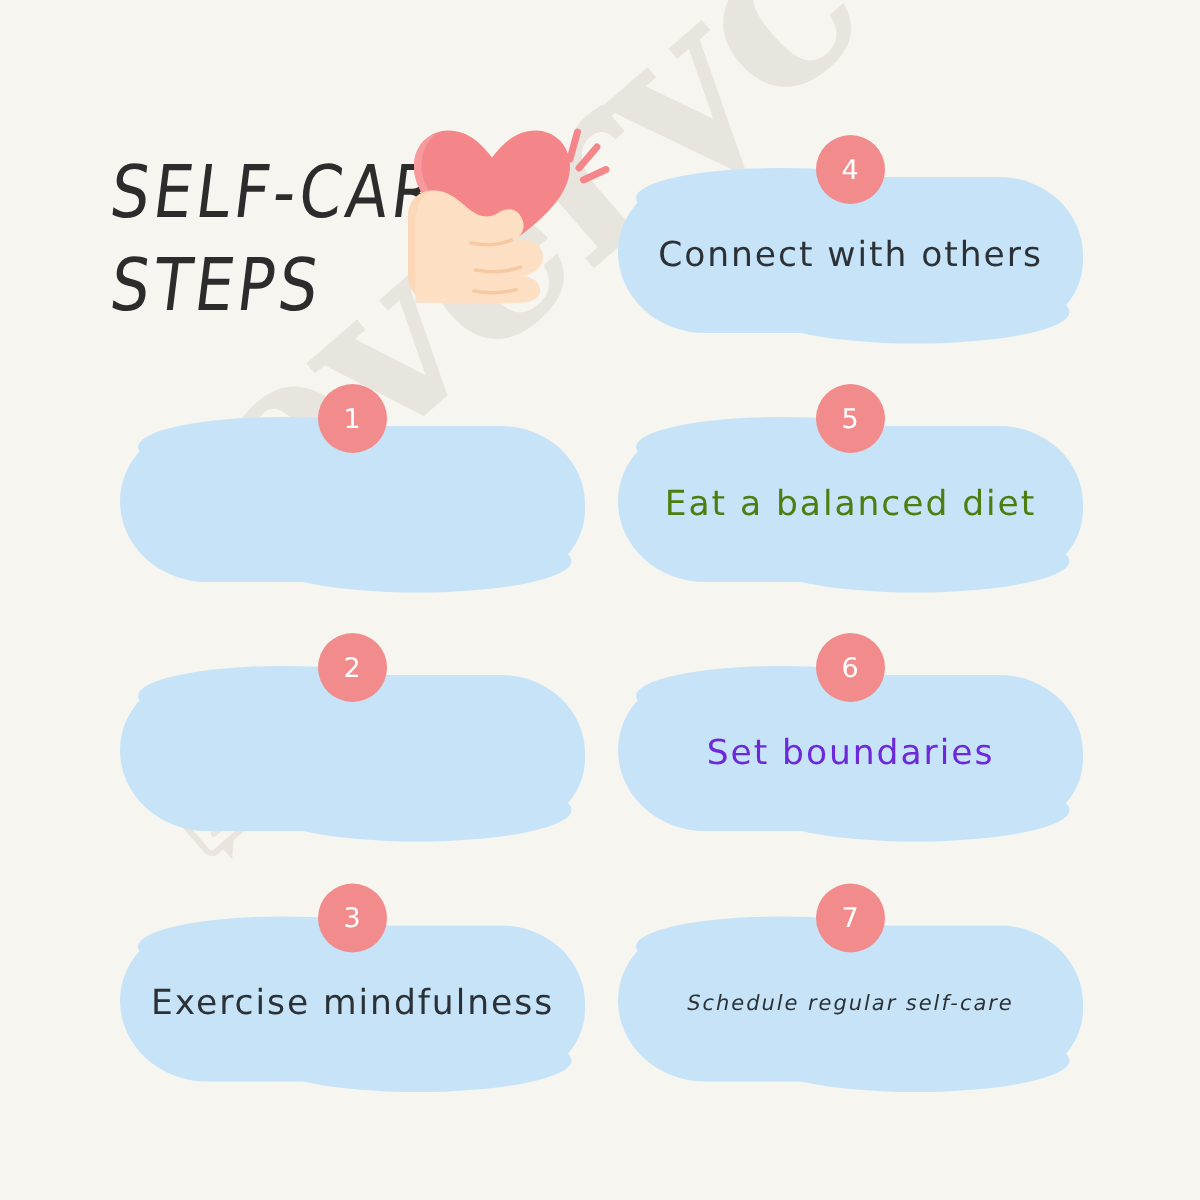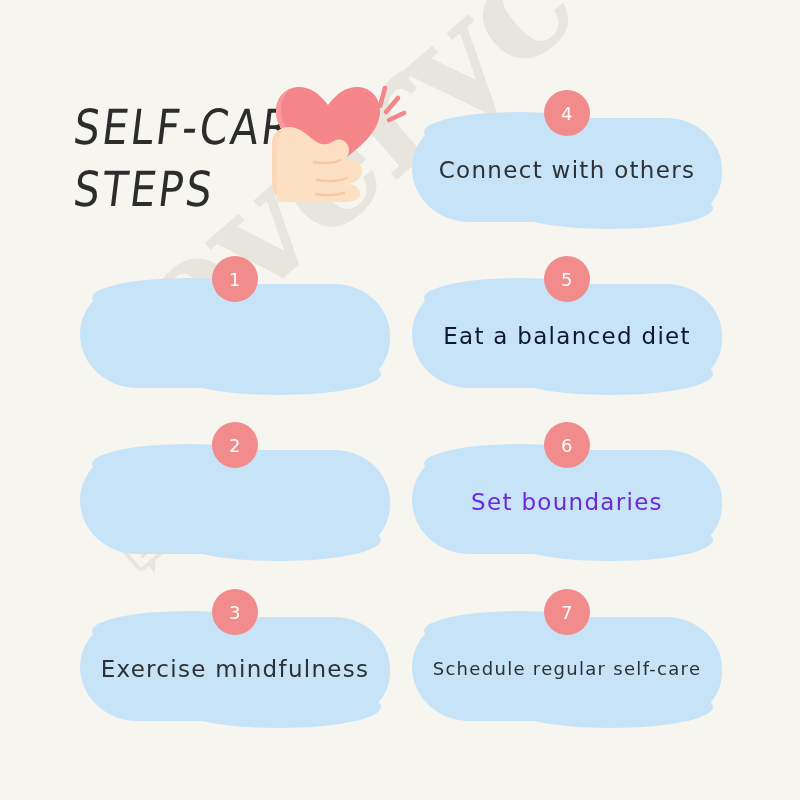--- a/index.html
+++ b/index.html
@@ -132,21 +132,21 @@
     font-family: "DejaVu Sans", sans-serif;
     font-size: 23px;
     font-weight: 400;
     letter-spacing: 1.3px;
     line-height: 1.34;
     color: #2c3136;
     padding: 0 14px;
     box-sizing: border-box;
     z-index: 2;
   }
-  .card-label.two-line { font-size: 18px; }
+  .card-label.two-line { font-size: 14px; font-style: italic; }
 
   .badge {
     position: absolute;
     top: 0;
     left: 50%;
     transform: translateX(-50%);
     width: 46px;
     height: 46px;
     border-radius: 50%;
     background: #f28b8b;
@@ -229,21 +229,21 @@
 
   <div class="card" style="left:412px; top:90px; width:310px; height:132px;">
     <div class="blob" style="background: rgb(198, 227, 248);"></div>
     <div class="badge" style="background: rgb(242, 139, 139);">4</div>
     <div class="card-label" style="color: rgb(44, 49, 54);">Connect with others</div>
   </div>
 
   <div class="card" style="left:412px; top:256px; width:310px; height:132px;">
     <div class="blob" style="background: rgb(198, 227, 248);"></div>
     <div class="badge" style="background: rgb(242, 139, 139);">5</div>
-    <div class="card-label" style="color: #0f172a;">Eat a balanced diet</div>
+    <div class="card-label" style="color: #4d7c0f;">Eat a balanced diet</div>
   </div>
 
   <div class="card" style="left:412px; top:422px; width:310px; height:132px;">
     <div class="blob" style="background: rgb(198, 227, 248);"></div>
     <div class="badge" style="background: rgb(242, 139, 139);">6</div>
     <div class="card-label" style="color: #6d28d9;">Set boundaries</div>
   </div>
 
   <div class="card" style="left:412px; top:589px; width:310px; height:132px;">
     <div class="blob" style="background: rgb(198, 227, 248);"></div>

